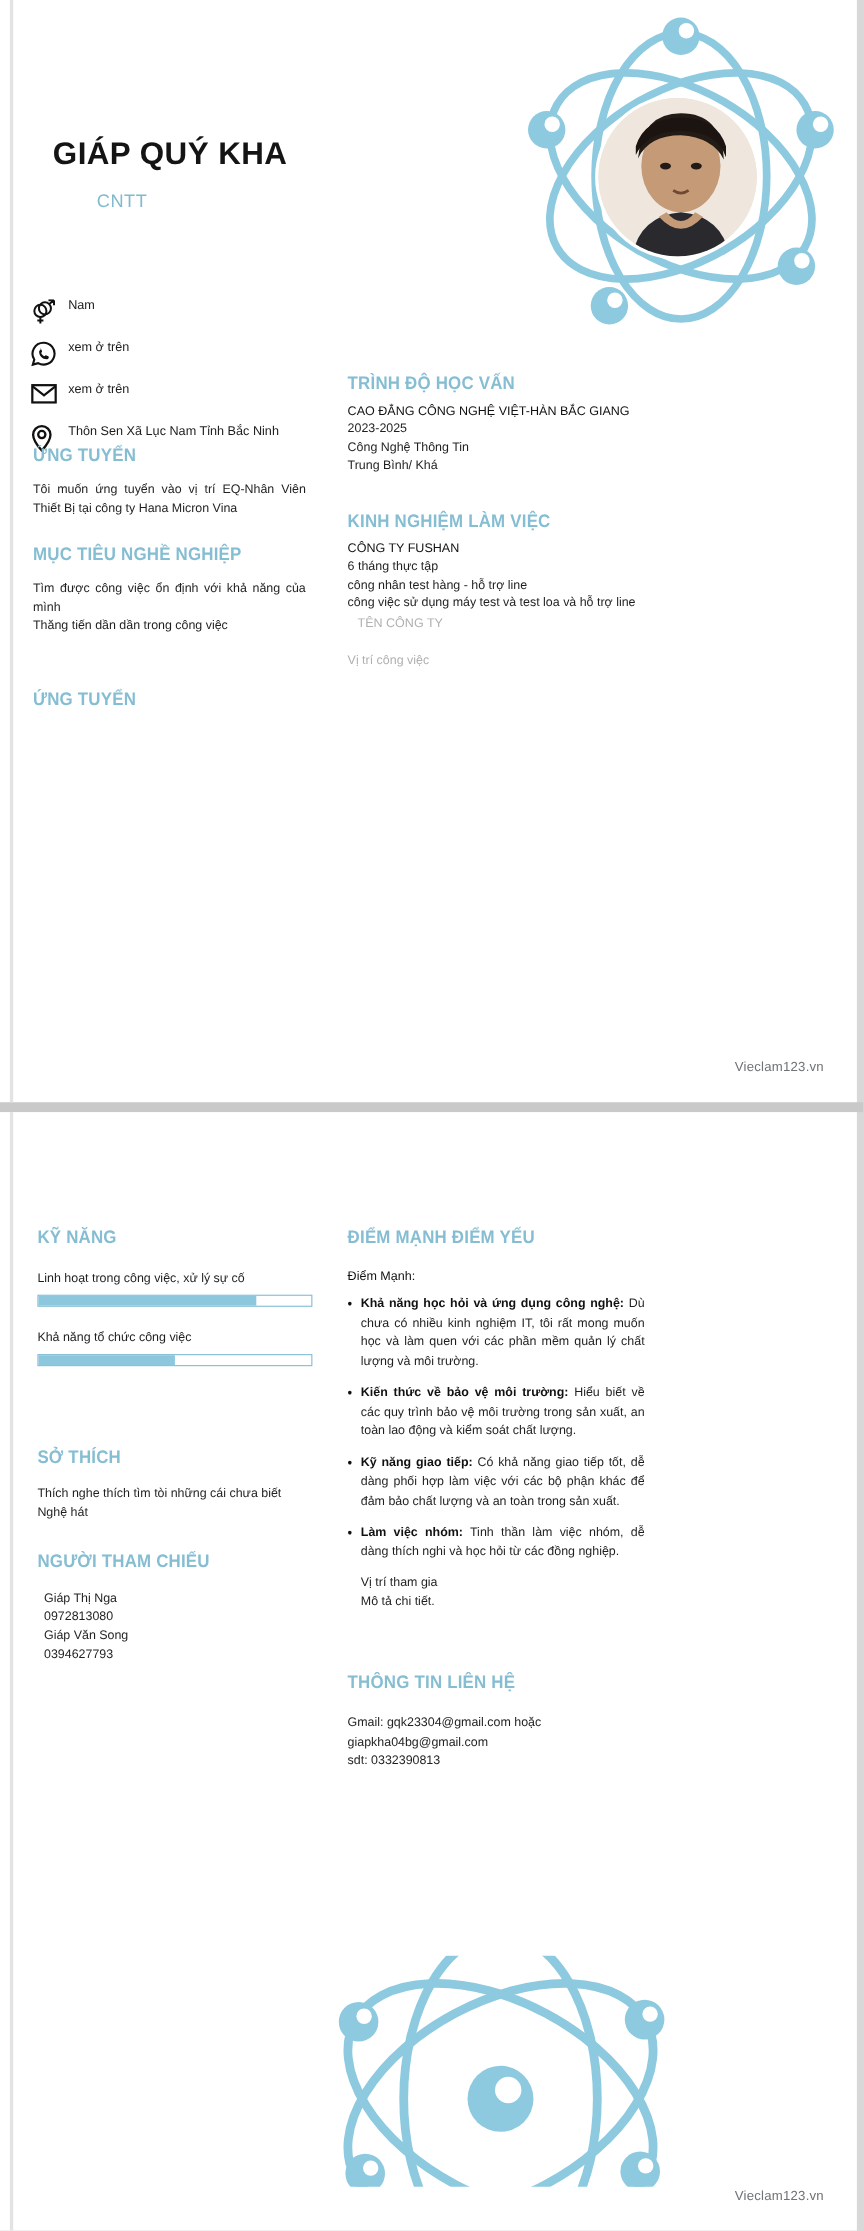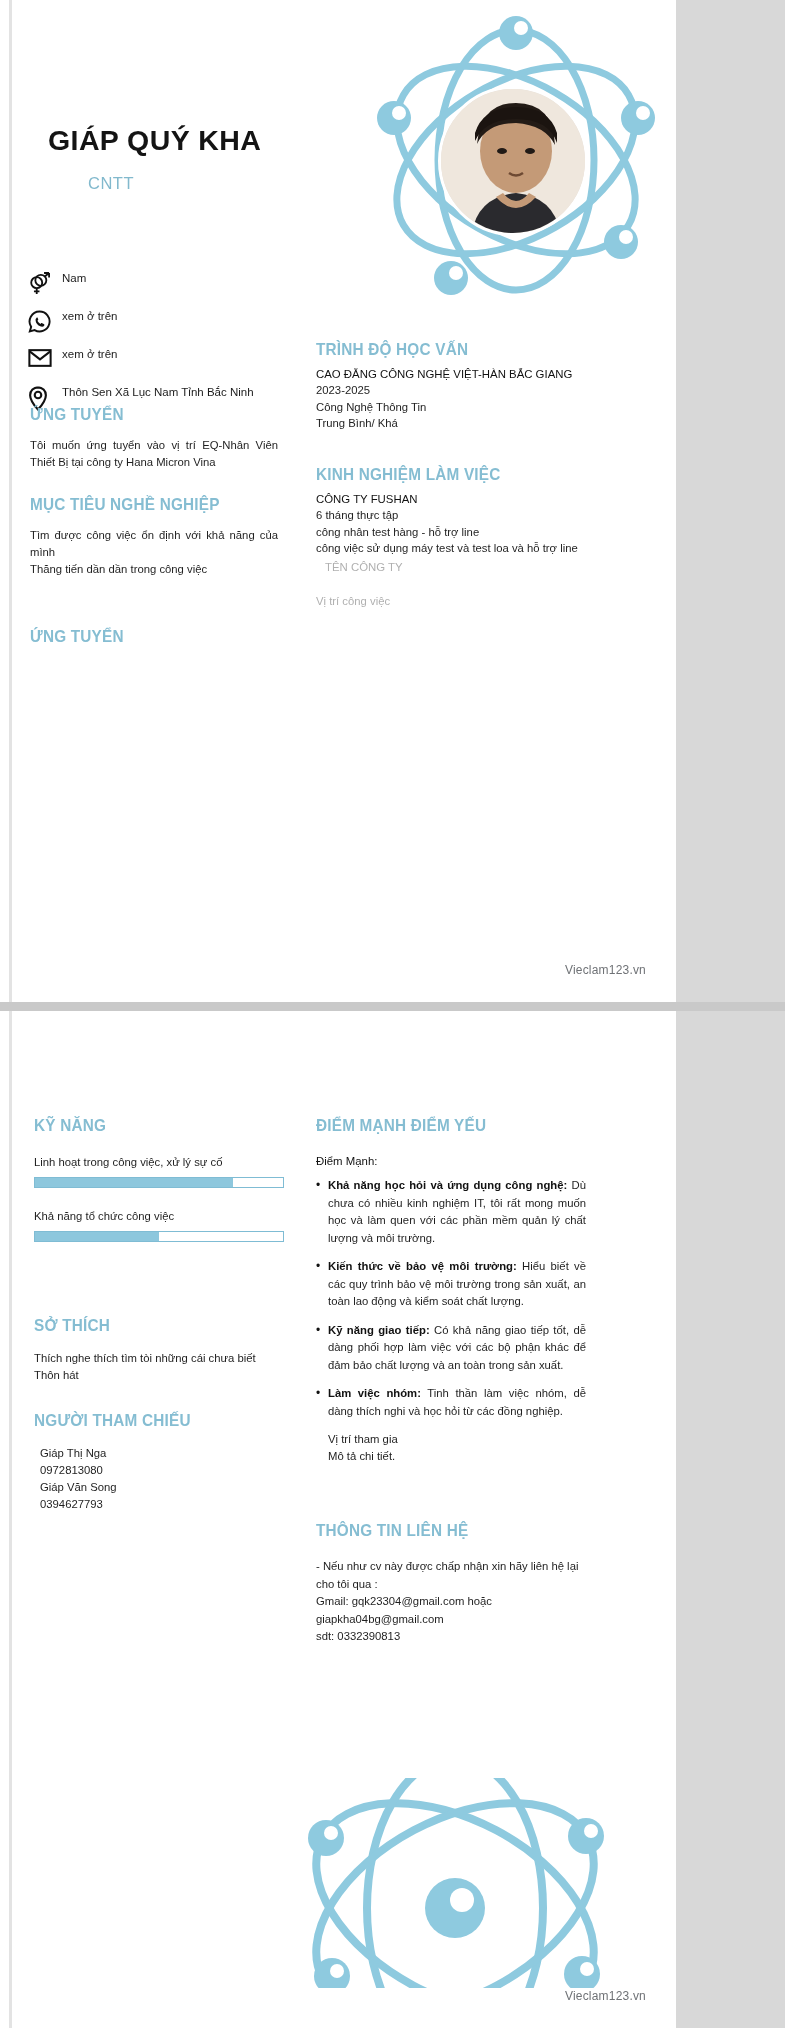--- a/index.html
+++ b/index.html
@@ -3,21 +3,21 @@
 <meta charset="utf-8">
 <style>
   * { box-sizing: border-box; margin: 0; padding: 0; }
   html, body {
     width: 785px;
     background: #d8d8d8;
     font-family: "Liberation Sans", sans-serif;
   }
   .page {
     position: relative;
-    width: 676px;
+    width: 779px;
     background: #ffffff;
     overflow: hidden;
   }
   .page-1 { height: 1002px; }
   .page-gap { height: 9px; background: #c9c9c9; }
   .page-2 { height: 1017px; }
 
   .left-rail {
     position: absolute;
     left: 9px; top: 0; bottom: 0;
@@ -270,21 +270,21 @@
 
     <div class="skill-label">Khả năng tổ chức công việc</div>
     <div class="bar">
         <i style="width:50%"></i>
       </div>
   </div>
 
   <div class="p2-left" style="top:305px">
     <div class="sec-h" style="margin-bottom:15px">SỞ THÍCH</div>
     <div class="ref-line">Thích nghe thích tìm tòi những cái chưa biết</div>
-    <div class="ref-line">Thôn hát</div>
+    <div class="ref-line">Nghệ hát</div>
   </div>
 
   <div class="p2-left" style="top:400px">
     <div class="sec-h" style="margin-bottom:15px">NGƯỜI THAM CHIẾU</div>
     <div style="margin-left:6px">
       <div class="ref-line">Giáp Thị Nga</div>
       <div class="ref-line">0972813080</div>
       <div class="ref-line">Giáp Văn Song</div>
       <div class="ref-line">0394627793</div>
     </div>
@@ -310,21 +310,20 @@
       <span class="bullet-dot">•</span>
       <span class="bullet-body"><b>Làm việc nhóm:</b><span> Tinh thần làm việc nhóm, dễ dàng thích nghi và học hỏi từ các đồng nghiệp.</span></span>
     </div>
 
     <div class="ref-line muted" style="margin-left:12px">Vị trí tham gia</div>
     <div class="ref-line muted" style="margin-left:12px">Mô tả chi tiết.</div>
   </div>
 
   <div class="p2-right" style="top:510px">
     <div class="sec-h" style="margin-bottom:18px">THÔNG TIN LIÊN HỆ</div>
-    <div class="contact-info-line">- Nếu như cv này được chấp nhận xin hãy liên hệ lại cho tôi qua :</div>
     <div class="contact-info-line">Gmail:  gqk23304@gmail.com  hoặc</div>
     <div class="contact-info-line"> giapkha04bg@gmail.com</div>
     <div class="contact-info-line">sdt: 0332390813</div>
   </div>
 
   <div class="atom-bottom">
     <svg viewBox="0 0 330 210" width="330" height="210">
       <g fill="none" stroke="#8ecadf" stroke-width="8">
         <ellipse cx="165" cy="130" rx="150" ry="88" transform="rotate(28 165 130)"></ellipse>
         <ellipse cx="165" cy="130" rx="150" ry="88" transform="rotate(90 165 130)"></ellipse>

